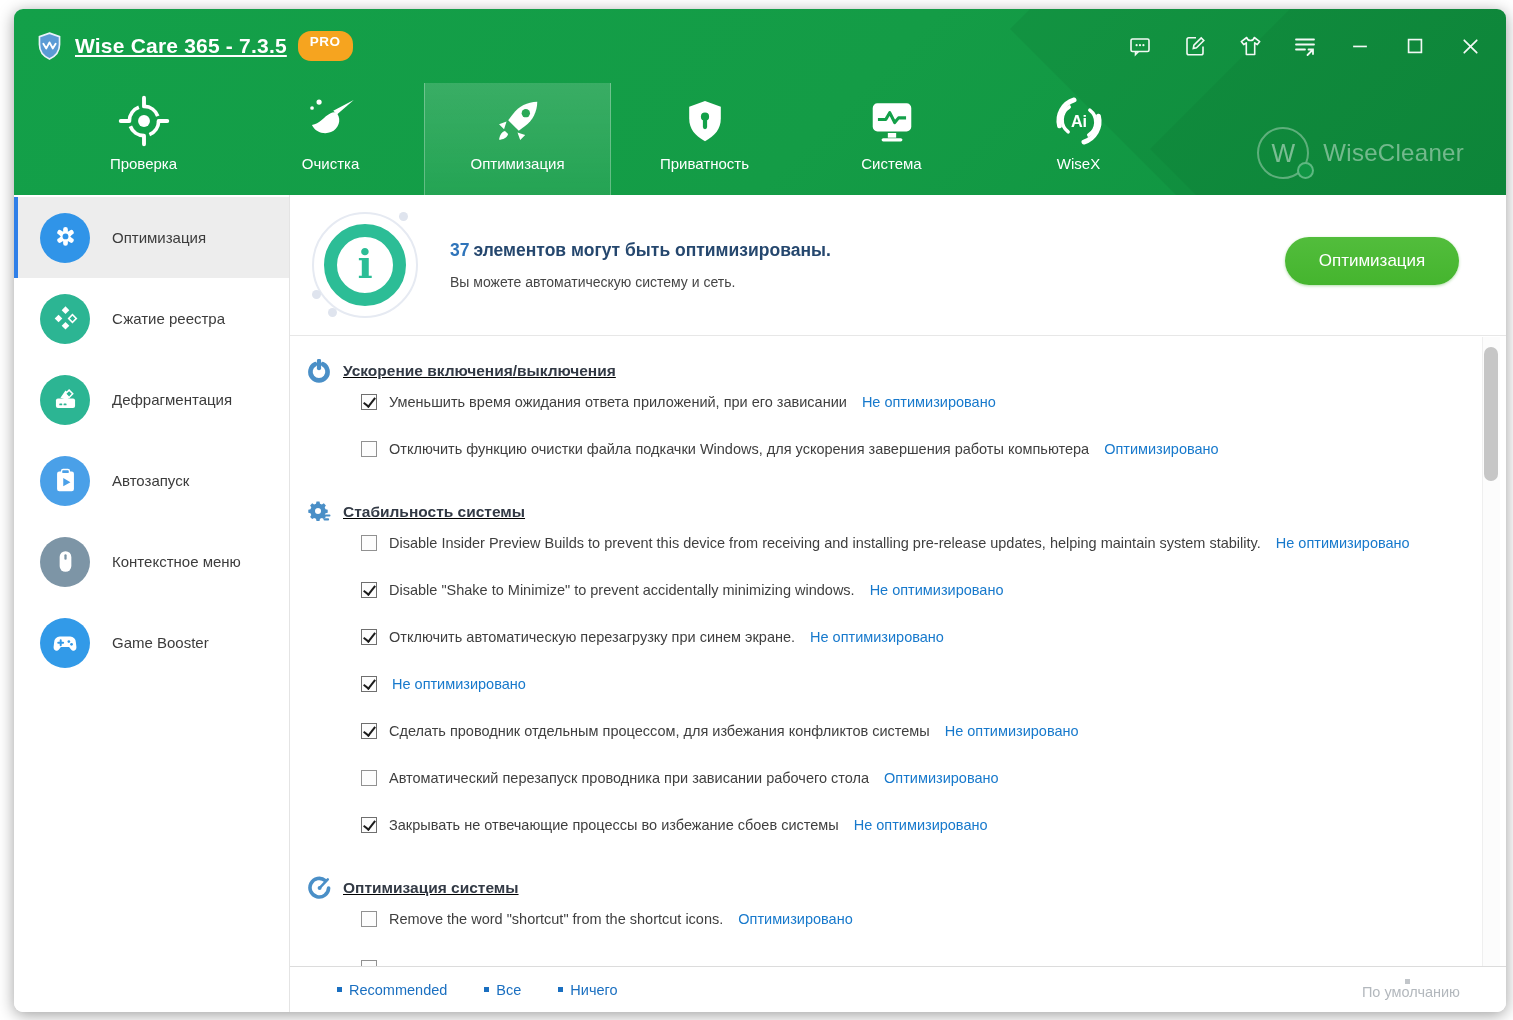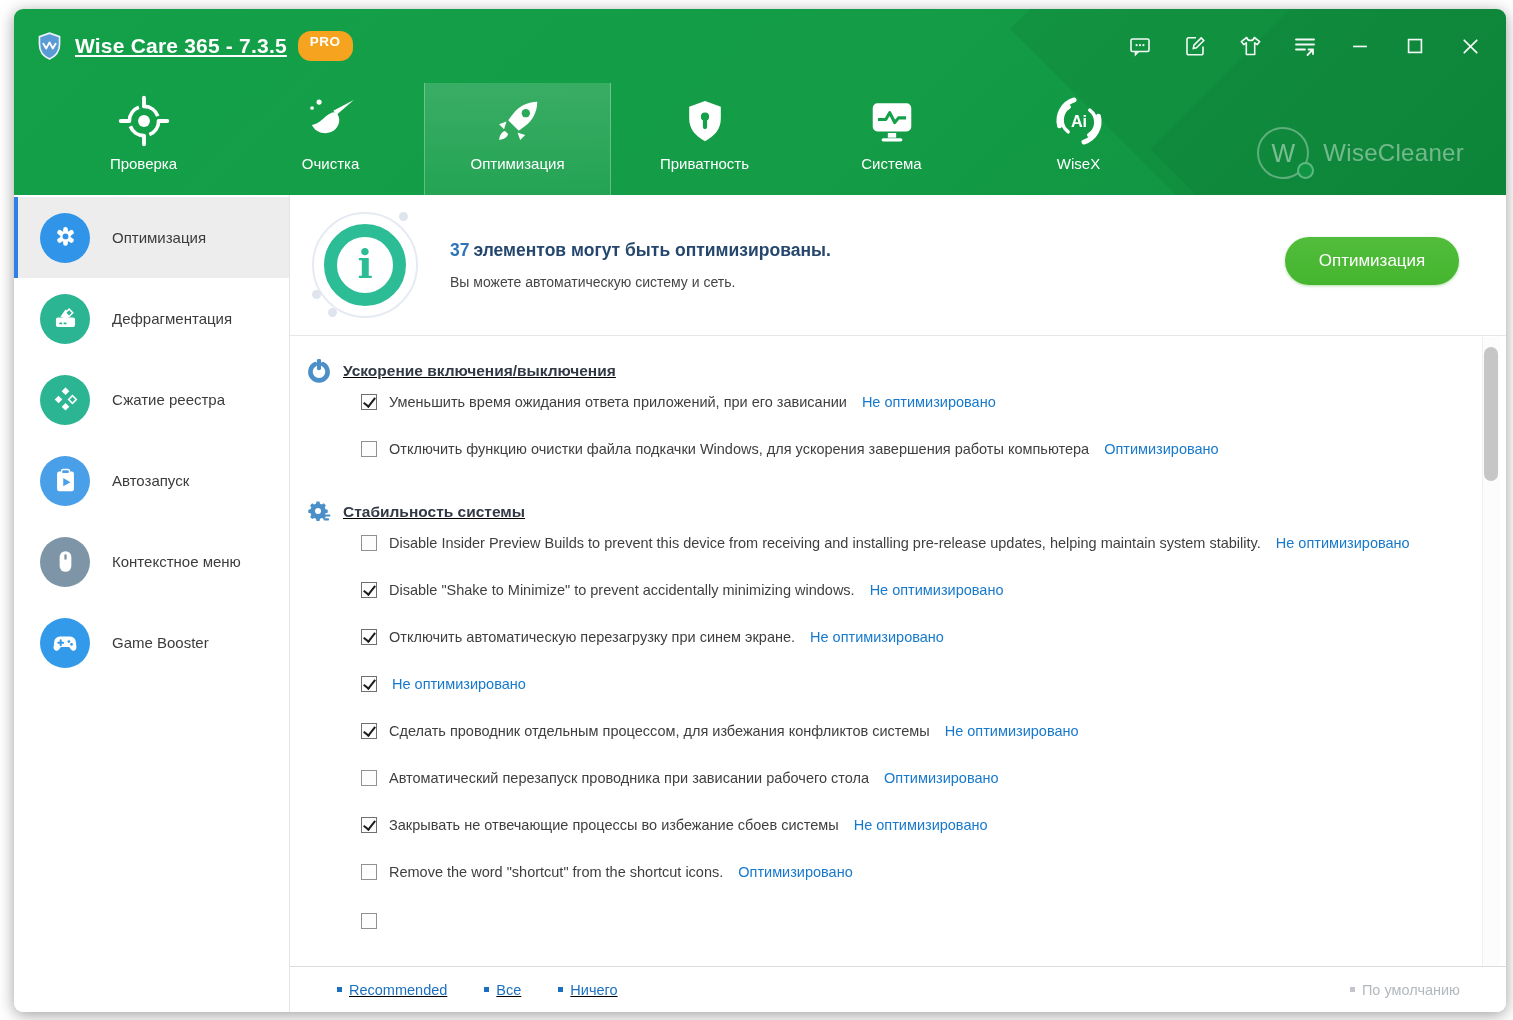--- a/index.html
+++ b/index.html
@@ -71,21 +71,21 @@
     border-right:2px solid #1c1c1c;border-bottom:2px solid #1c1c1c;transform:rotate(38deg);}
   .item-text{margin-left:12px;font-size:14.5px;color:#3f3f3f;}
   .status-link{margin-left:15px;font-size:14.5px;color:#1779cc;cursor:pointer;text-decoration:none;white-space:nowrap;}
   .item-row.partial{align-items:flex-start;}
   .item-row.partial .checkbox{margin-top:2px;}
   
   .footer{height:46px;border-top:1px solid #dcdcdc;display:flex;align-items:center;padding:0 46px 0 47px;}
   .f-link{display:flex;align-items:center;margin-right:37px;cursor:pointer;}
   .f-bullet{width:5px;height:5px;background:#1a6fc0;margin-right:7px;}
   .f-label{font-size:14.5px;color:#1a6fc0;}
-  .f-right{margin-left:auto;display:flex;align-items:center;cursor:pointer;}
+  .f-right{margin-left:auto;display:flex;align-items:center;cursor:pointer;flex-direction:column;}
   .f-right .f-bullet{background:#c2c6ca;}
   .f-right .f-label{color:#b3b8bd;}
   
   .vtrack{position:absolute;top:142px;bottom:46px;right:6px;width:18px;background:#fcfcfc;border-left:1px solid #efefef;}
   .vthumb{position:absolute;top:10px;right:2px;width:14px;height:134px;border-radius:7px;background:#c6c6c6;cursor:pointer;}
 </style>
 </head>
 <body>
 
 <div class="window">
@@ -243,39 +243,39 @@
             <svg width="27" height="27" viewBox="0 0 24 24" fill="#fff">
               <path d="M12 2.6a2.1 2.1 0 0 1 2.1 2.1v2.1l1.8-1a2.1 2.1 0 1 1 2.1 3.6L16.2 11l1.8 1.6a2.1 2.1 0 1 1-2.1 3.6l-1.8-1v2.1a2.1 2.1 0 1 1-4.2 0v-2.1l-1.8 1a2.1 2.1 0 1 1-2.1-3.6L7.8 11 6 9.4a2.1 2.1 0 1 1 2.1-3.6l1.8 1V4.7A2.1 2.1 0 0 1 12 2.6z"></path>
               <circle cx="12" cy="11" r="2.6" fill="#3094e8"></circle>
             </svg>
           </span>
      <span class="side-label">Оптимизация</span>
    </div>
         <div class="side-item">
      <span class="side-circle" style="background:#2cb593">
             <svg width="27" height="27" viewBox="0 0 24 24" fill="#fff">
+              <rect x="9.6" y="2.2" width="4.8" height="4.8" transform="rotate(45 12 4.6)"></rect>
+              <rect x="3.4" y="9.6" width="4.8" height="4.8" transform="rotate(45 5.8 12)"></rect>
+              <rect x="15.8" y="9.6" width="4.8" height="4.8" transform="rotate(45 18.2 12)" fill="none" stroke="#fff" stroke-width="1.4"></rect>
+              <rect x="9.6" y="16" width="4.8" height="4.8" transform="rotate(45 12 18.4)"></rect>
+            </svg>
+          </span>
+     <span class="side-label">Сжатие реестра</span>
+   </div>
+        <div class="side-item">
+     <span class="side-circle" style="background:#2cb593">
+            <svg width="27" height="27" viewBox="0 0 24 24" fill="#fff">
               <path d="M7.5 10.5 12 4l5 4.5-3.5 4z"></path>
               <rect x="3.5" y="11" width="17" height="8.5" rx="1.8"></rect>
               <rect x="6.5" y="15.5" width="2.6" height="1.7" rx=".4" fill="#2cb593"></rect>
               <rect x="10.3" y="15.5" width="2.6" height="1.7" rx=".4" fill="#2cb593"></rect>
               <rect x="12.9" y="4.6" width="4.6" height="4.6" transform="rotate(45 15.2 6.9)" fill="#2cb593" stroke="#fff" stroke-width="1.3"></rect>
             </svg>
           </span>
      <span class="side-label">Дефрагментация</span>
-   </div>
-        <div class="side-item">
-     <span class="side-circle" style="background:#2cb593">
-            <svg width="27" height="27" viewBox="0 0 24 24" fill="#fff">
-              <rect x="9.6" y="2.2" width="4.8" height="4.8" transform="rotate(45 12 4.6)"></rect>
-              <rect x="3.4" y="9.6" width="4.8" height="4.8" transform="rotate(45 5.8 12)"></rect>
-              <rect x="15.8" y="9.6" width="4.8" height="4.8" transform="rotate(45 18.2 12)" fill="none" stroke="#fff" stroke-width="1.4"></rect>
-              <rect x="9.6" y="16" width="4.8" height="4.8" transform="rotate(45 12 18.4)"></rect>
-            </svg>
-          </span>
-     <span class="side-label">Сжатие реестра</span>
    </div>
         <div class="side-item">
      <span class="side-circle" style="background:#4aa0e8">
             <svg width="27" height="27" viewBox="0 0 24 24">
               <rect x="4.5" y="4" width="15" height="17.5" rx="2" fill="#fff"></rect>
               <rect x="8.5" y="2.2" width="7" height="3.8" rx="1.4" fill="#4aa0e8" stroke="#fff" stroke-width="1.2"></rect>
               <path d="M10 9.8l6.4 3.7-6.4 3.7z" fill="#4aa0e8"></path>
             </svg>
           </span>
      <span class="side-label">Автозапуск</span>
@@ -379,32 +379,42 @@
           <div class="item-row">
        <span class="checkbox"></span>
        <span class="item-text">Автоматический перезапуск проводника при зависании рабочего стола</span>
        <a class="status-link">Оптимизировано</a>
      </div>
           <div class="item-row">
        <span class="checkbox checked"></span>
        <span class="item-text">Закрывать не отвечающие процессы во избежание сбоев системы</span>
        <a class="status-link">Не оптимизировано</a>
      </div>
+          <div class="sec-head">
+     <span class="sec-icon">
+              <svg width="24" height="24" viewBox="0 0 24 24" fill="none">
+                <path d="M18.3 4.6A9.3 9.3 0 1 0 21.6 12" stroke="#4a8fc7" stroke-width="3.6" stroke-linecap="round"></path>
+                <path d="M20.8 3.4l-7.6 8" stroke="#4a8fc7" stroke-width="2.5" stroke-linecap="round"></path>
+                <circle cx="12.6" cy="12" r="2" fill="#4a8fc7"></circle>
+              </svg>
+            </span>
+     <span class="sec-title">Оптимизация системы</span>
+   </div>
           <div class="item-row">
        <span class="checkbox"></span>
        <span class="item-text">Remove the word "shortcut" from the shortcut icons.</span>
        <a class="status-link">Оптимизировано</a>
      </div>
           <div class="item-row partial">
        <span class="checkbox"></span>
      </div>
         </div>
 
       <div class="footer">
-        <span id="f-links" style="display:flex;align-items:center;text-decoration:underline;">
+        <span id="f-links" style="display:flex;align-items:center;">
             <span class="f-link">
      <span class="f-bullet"></span>
      <span class="f-label">Recommended</span>
    </span>
             <span class="f-link">
      <span class="f-bullet"></span>
      <span class="f-label">Все</span>
    </span>
             <span class="f-link">
      <span class="f-bullet"></span>

